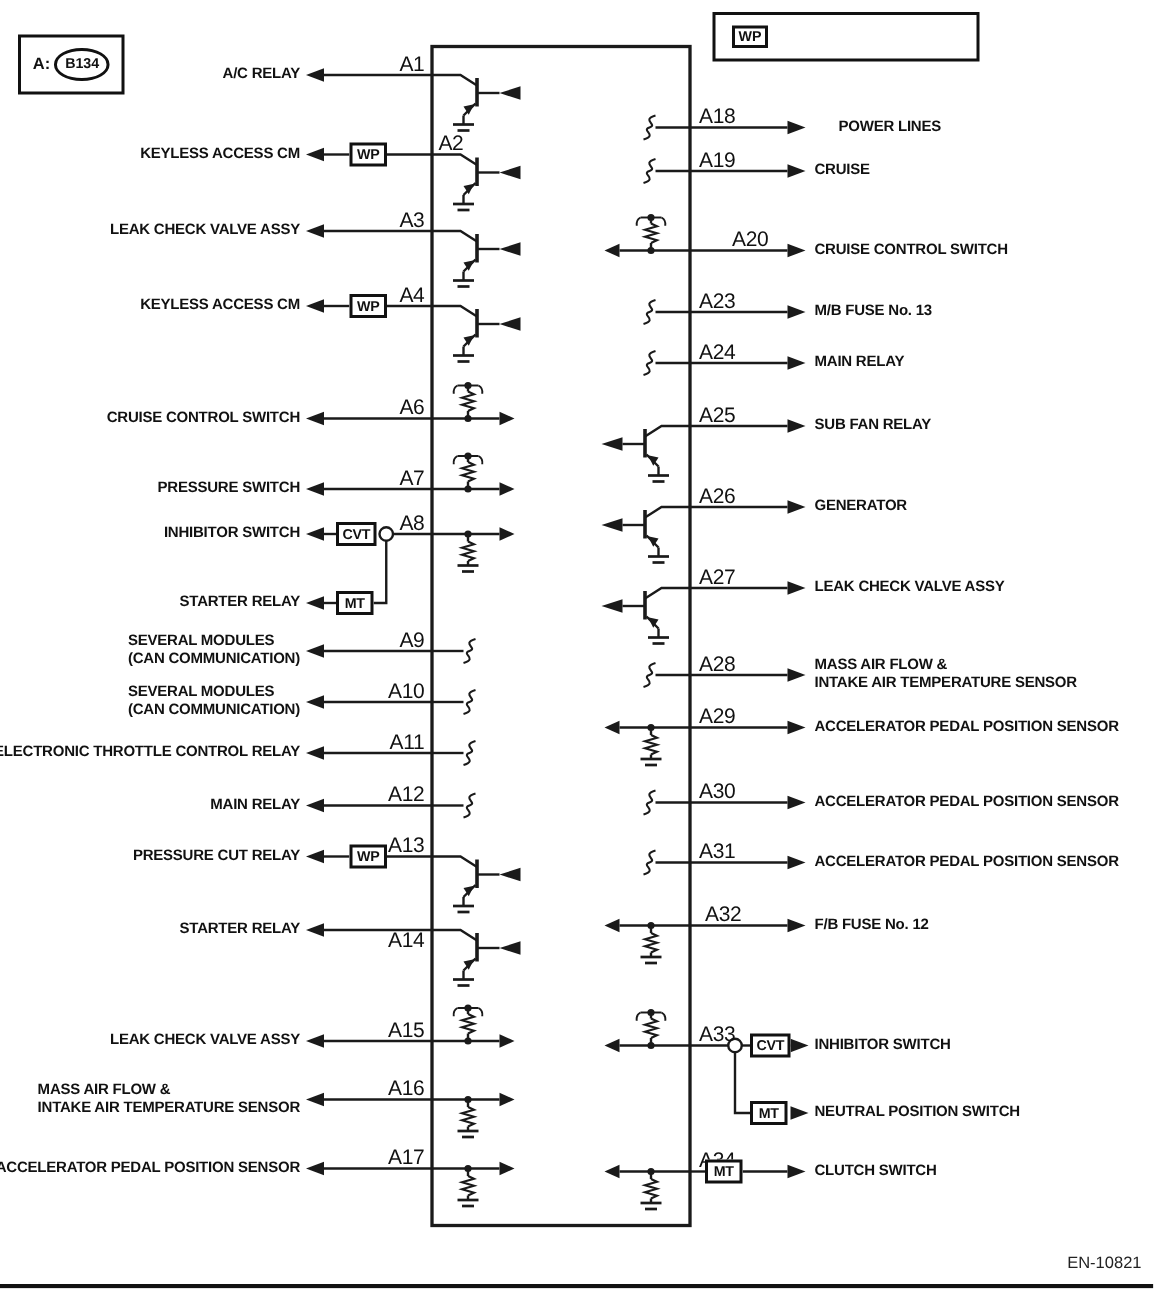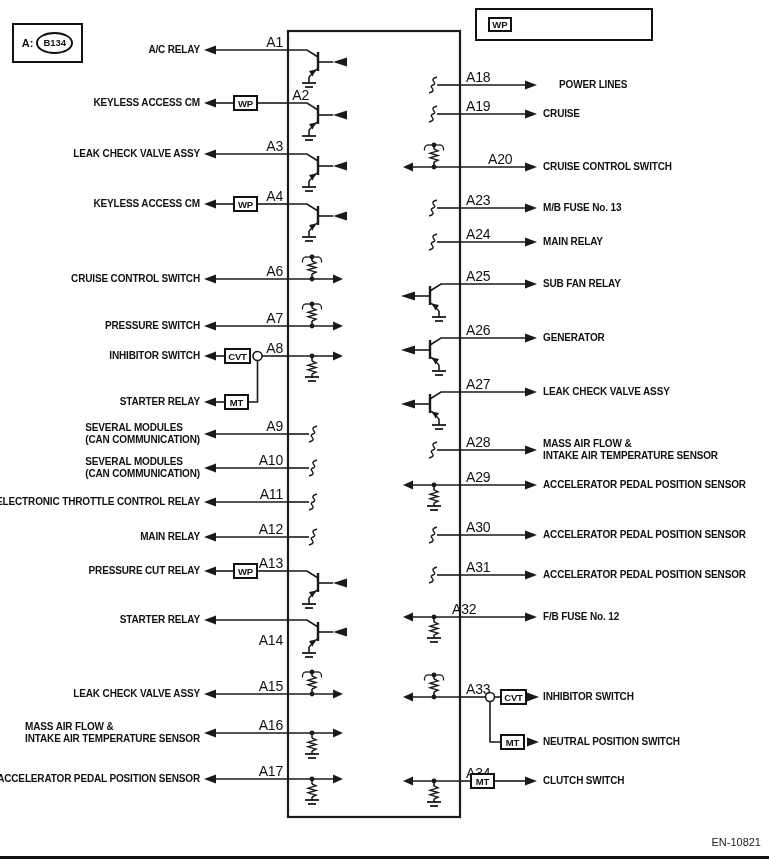--- a/index.html
+++ b/index.html
@@ -429,21 +429,21 @@
       </div>
       <div class="pin-num l" style="right: 486px; top: 521px; text-align: center;">A12</div>
       <div class="lbl l" style="right: 569px; top: 531px;">
         <div>MAIN RELAY</div>
       </div>
       <div class="pin-num l" style="right: 486px; top: 555px;">A13</div>
       <div class="lbl l" style="right: 569px; top: 565px;">
         <div>PRESSURE CUT RELAY</div>
       </div>
       <div class="tagbox" style="left: 233px; top: 563px; width: 25px;">WP</div>
-      <div class="pin-num l" style="right: 486px; top: 632px; text-align: center;">A14</div>
+      <div class="pin-num l" style="right: 486px; top: 618px; text-align: center;">A14</div>
       <div class="lbl l" style="right: 569px; top: 614px;">
         <div>STARTER RELAY</div>
       </div>
       <div class="pin-num l" style="right: 486px; top: 678px;">A15</div>
       <div class="lbl l" style="right: 569px; top: 688px;">
         <div>LEAK CHECK VALVE ASSY</div>
       </div>
       <div class="pin-num l" style="right: 486px; top: 717px;">A16</div>
       <div class="lbl l" style="right: 569px; top: 721px;">
         <div>MASS AIR FLOW &amp;</div>
@@ -495,21 +495,21 @@
         <div>ACCELERATOR PEDAL POSITION SENSOR</div>
       </div>
       <div class="pin-num r" style="left: 466px; top: 519px;">A30</div>
       <div class="lbl r" style="left: 543px; top: 529px;">
         <div>ACCELERATOR PEDAL POSITION SENSOR</div>
       </div>
       <div class="pin-num r" style="left: 466px; top: 559px;">A31</div>
       <div class="lbl r" style="left: 543px; top: 569px;">
         <div>ACCELERATOR PEDAL POSITION SENSOR</div>
       </div>
-      <div class="pin-num r" style="left: 452px; top: 601px;">A32</div>
+      <div class="pin-num r" style="left: 470px; top: 601px;">A32</div>
       <div class="lbl r" style="left: 543px; top: 611px;">
         <div>F/B FUSE No. 12</div>
       </div>
       <div class="pin-num r" style="left: 466px; top: 681px;">A33</div>
       <div class="lbl r" style="left: 543px; top: 691px;">
         <div>INHIBITOR SWITCH</div>
       </div>
       <div class="lbl r" style="left: 543px; top: 736px;">
         <div>NEUTRAL POSITION SWITCH</div>
       </div>

